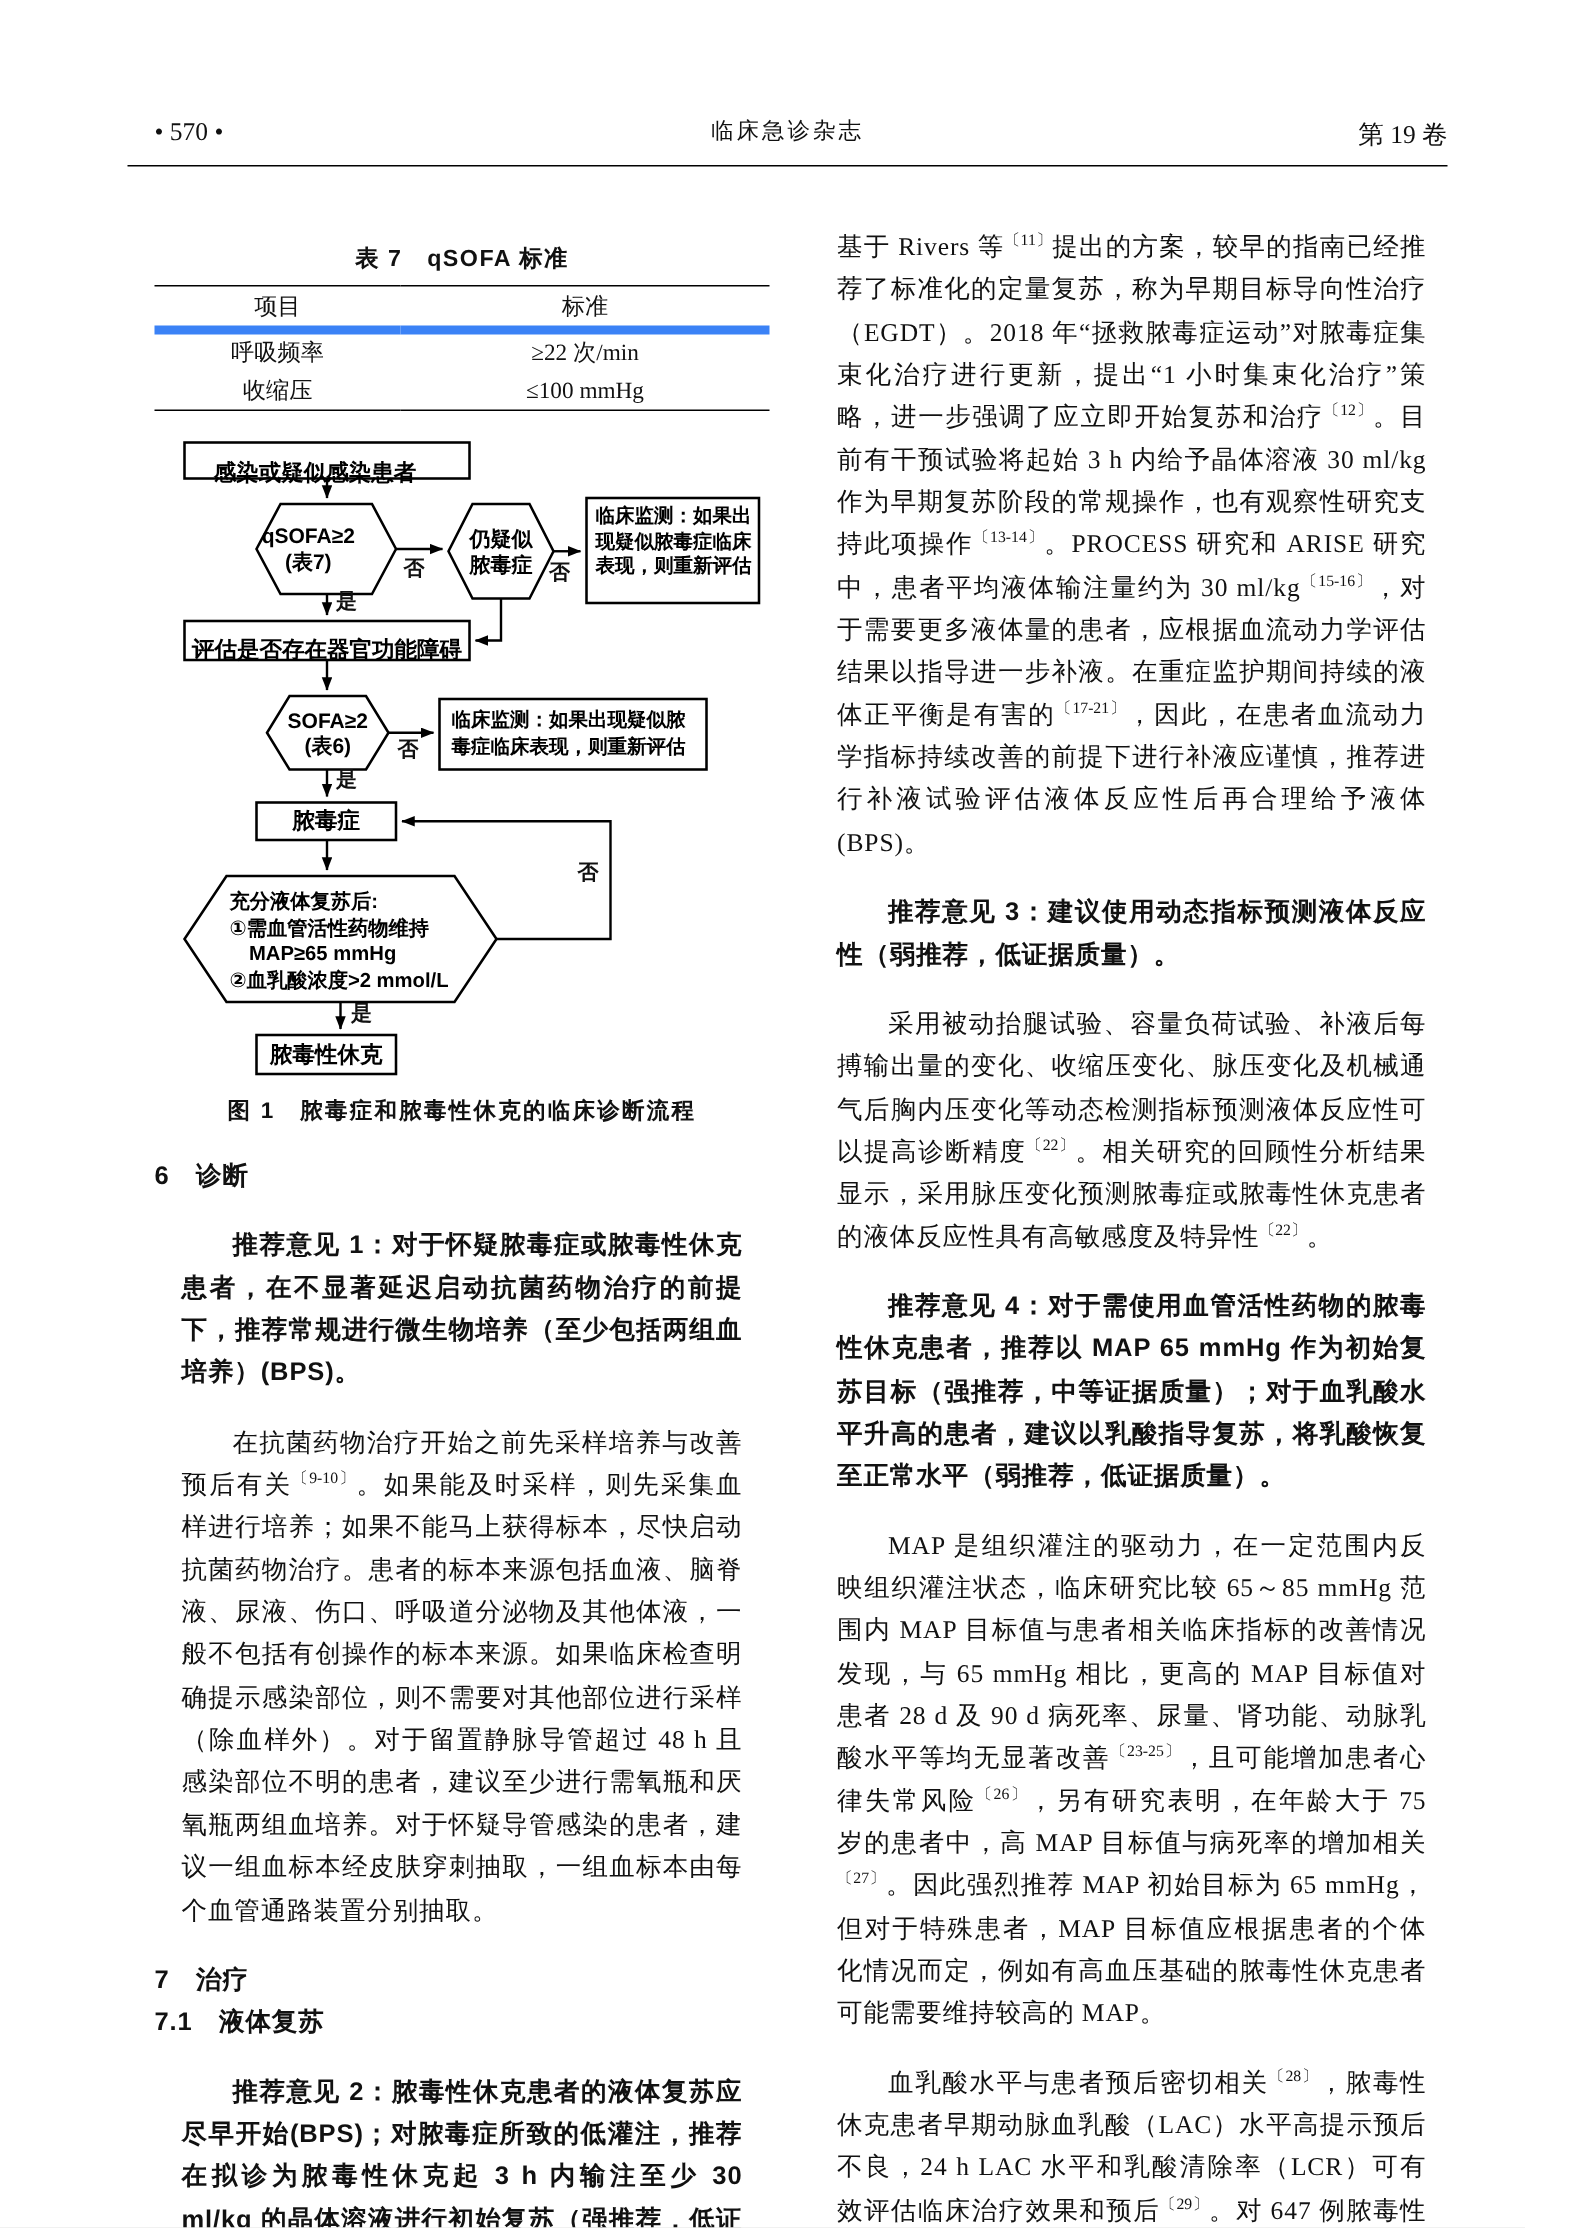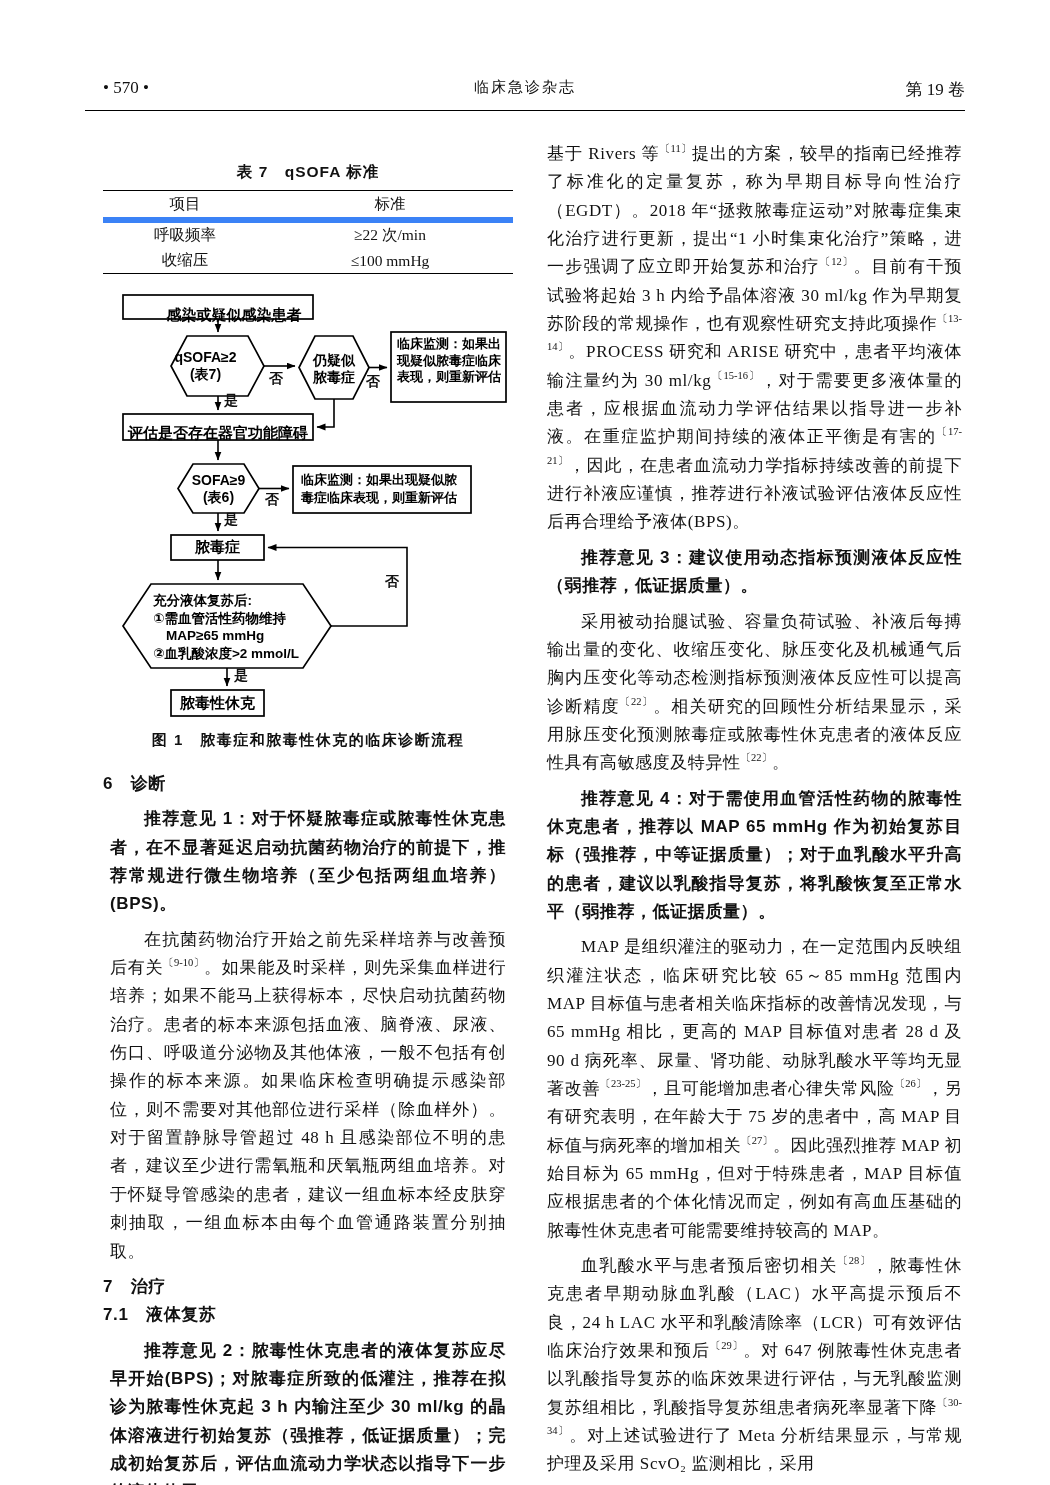--- a/index.html
+++ b/index.html
@@ -25,21 +25,21 @@
   .tbl th,.tbl td { text-align:center; padding:0; }
   .c1 { width:40%; } .c2 { width:60%; }
 
   
   .flow { position:absolute; left:103px; top:290px; width:410px; height:440px;
           font-family:"Liberation Sans","DejaVu Sans",sans-serif; }
   .flow svg { position:absolute; left:0; top:0; }
   .fnode { position:absolute; display:flex; flex-direction:column; align-items:center;
            justify-content:center; text-align:center; font-weight:bold; color:#000; }
   .fline { line-height:17px; font-size:14px; }
-  .n-start   { left:36px;  top:5px;   width:190px; height:40px; font-size:15px; }
+  .n-start   { left:12px;  top:5px;   width:190px; height:40px; font-size:15px; }
   .n-qsofa   { left:56px;  top:46px;  width:93px;  height:60px; }
   .n-suspect { left:196px; top:46px;  width:70px;  height:68px;font-family:Liberation Mono, monospace; }
   .n-mon1    { left:290px; top:43px;  width:111px; height:68px; font-size:13px; line-height:16.5px;
                text-align:left; justify-content:center; align-items:flex-start; font-weight:bold; display:block; padding:3px 2px 0 4px; box-sizing:border-box;}
   .n-assess  { left:20px;  top:124px; width:190px; height:38px; font-size:15px; }
   .n-sofa    { left:75px;  top:174px; width:81px;  height:49px; }
   .n-mon2    { left:192px; top:177px; width:174px; height:45px; font-size:13px; line-height:18px;
                text-align:left; display:block; padding:4px 0 0 6px; box-sizing:border-box; }
   .n-sepsis  { left:68px;  top:245px; width:93px;  height:25px; font-size:15px; }
   .n-resusc  { left:20px;  top:294px; width:208px; height:84px; font-size:13.5px; line-height:17.5px;
@@ -53,21 +53,21 @@
   .l-yes3{ left:131px; top:377px; }
   .fig-caption { position:absolute; left:103px; top:731px; width:410px; text-align:center;
                  font-family:"Liberation Sans","DejaVu Sans",sans-serif; font-weight:bold;
                  font-size:15px; letter-spacing:1.5px; }
 
   
   .col { position:absolute; font-size:17px; line-height:28.35px; text-align:justify;
          letter-spacing:0.6px; }
   .col-left  { left:103px; top:770px; width:410px; }
   .col-right { left:540px; top:133px; width:429px; }
-  .col p { margin:7px; text-indent:2em; }
+  .col p { margin:18px; text-indent:2em; }
   .col p.noindent { text-indent:0; }
   .rec { font-family:"Liberation Sans","DejaVu Sans",sans-serif; font-weight:bold; }
   .sec { font-family:"Liberation Sans","DejaVu Sans",sans-serif; font-weight:bold;
          font-size:17px; margin:0; line-height:28.35px; text-indent:0; text-align:left; }
   sup.ref { font-size:10.5px; line-height:0; vertical-align:super; letter-spacing:0; }
 </style>
 </head>
 <body>
 
 <div class="page">
@@ -142,21 +142,21 @@
 
     <div class="fnode n-suspect">
       <div class="fline">仍疑似</div>
       <div class="fline">脓毒症</div>
     </div>
 
     <div class="fnode n-mon1">临床监测：如果出现疑似脓毒症临床表现，则重新评估</div>
     <div class="fnode n-assess">评估是否存在器官功能障碍</div>
 
     <div class="fnode n-sofa">
-      <div class="fline">SOFA≥9</div>
+      <div class="fline">SOFA≥2</div>
       <div class="fline">(表6)</div>
     </div>
 
     <div class="fnode n-mon2">临床监测：如果出现疑似脓毒症临床表现，则重新评估</div>
     <div class="fnode n-sepsis">脓毒症</div>
 
     <div class="fnode n-resusc">
       <div>充分液体复苏后:</div>
       <div>①需血管活性药物维持</div>
       <div class="ind">MAP≥65 mmHg</div>

